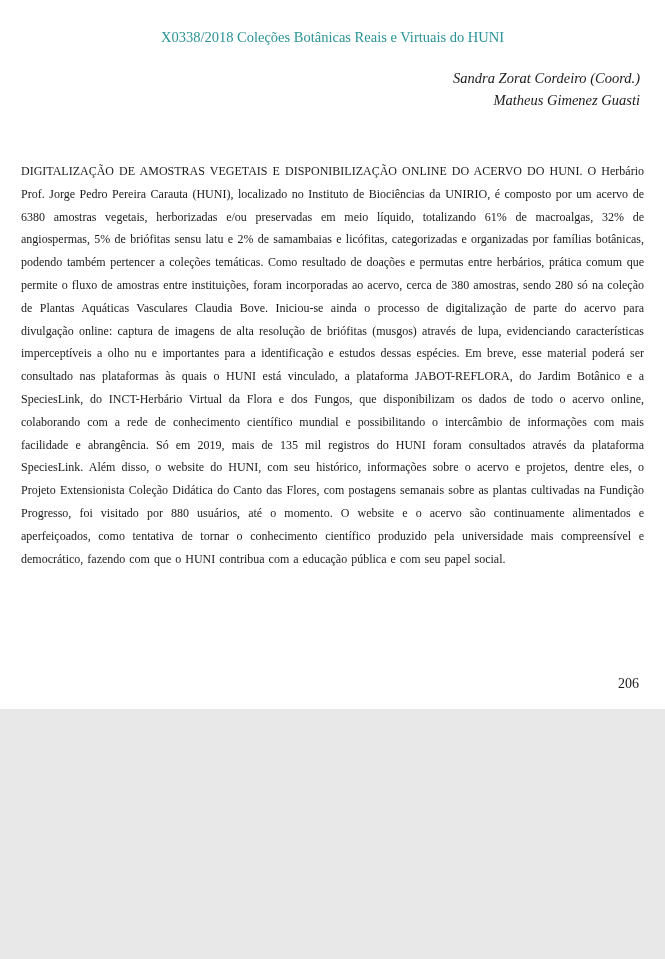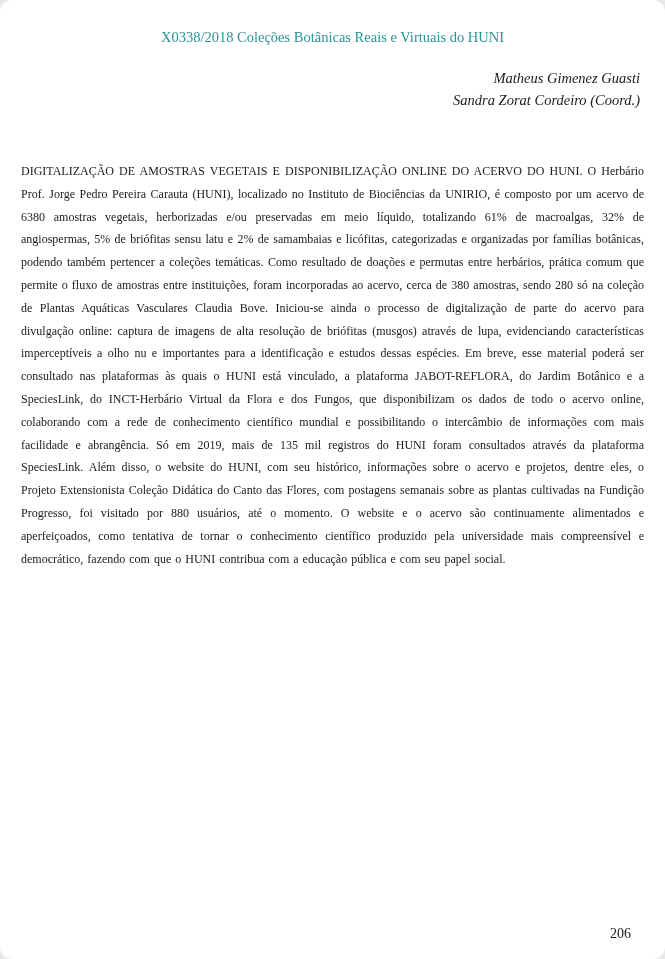--- a/index.html
+++ b/index.html
@@ -2,29 +2,28 @@
 <html><head>
 <meta charset="utf-8">
 <style>
   html, body {
     margin: 0;
     padding: 0;
     background: #e8e8e8;
   }
   .page {
     width: 665px;
-    height: 959px;
+    height: 709px;
     margin: 0 auto;
     background: #ffffff;
     position: relative;
     font-family: "Liberation Serif", "DejaVu Serif", serif;
     color: #1a1a1a;
     box-sizing: border-box;
     overflow: hidden;
-    border-radius: 12px;
   }
   .doc-title {
     padding-top: 29px;
     text-align: center;
     font-size: 14.5px;
     font-weight: normal;
     color: #2a9396;
     margin: 0;
   }
   .authors {
@@ -40,34 +39,34 @@
   }
   .abstract-body {
     margin: 49px 21px 0 21px;
     text-align: justify;
     font-size: 12px;
     line-height: 22.8px;
     word-spacing: 1px;
   }
   .page-number {
     position: absolute;
-    right: 34px;
+    right: 26px;
     bottom: 17px;
     font-size: 14px;
   }
 </style>
 </head>
 <body>
 
 <div class="page">
 
   <h1 class="doc-title">X0338/2018 Coleções Botânicas Reais e Virtuais do HUNI</h1>
 
   <div class="authors">
+    <span class="author-line">Sandra Zorat Cordeiro (Coord.)</span>
     <span class="author-line">Matheus Gimenez Guasti</span>
-    <span class="author-line">Sandra Zorat Cordeiro (Coord.)</span>
   </div>
 
   <p class="abstract-body">DIGITALIZAÇÃO DE AMOSTRAS VEGETAIS E DISPONIBILIZAÇÃO ONLINE DO ACERVO DO HUNI. O Herbário Prof. Jorge Pedro Pereira Carauta (HUNI), localizado no Instituto de Biociências da UNIRIO, é composto por um acervo de 6380 amostras vegetais, herborizadas e/ou preservadas em meio líquido, totalizando 61% de macroalgas, 32% de angiospermas, 5% de briófitas sensu latu e 2% de samambaias e licófitas, categorizadas e organizadas por famílias botânicas, podendo também pertencer a coleções temáticas. Como resultado de doações e permutas entre herbários, prática comum que permite o fluxo de amostras entre instituições, foram incorporadas ao acervo, cerca de 380 amostras, sendo 280 só na coleção de Plantas Aquáticas Vasculares Claudia Bove. Iniciou-se ainda o processo de digitalização de parte do acervo para divulgação online: captura de imagens de alta resolução de briófitas (musgos) através de lupa, evidenciando características imperceptíveis a olho nu e importantes para a identificação e estudos dessas espécies. Em breve, esse material poderá ser consultado nas plataformas às quais o HUNI está vinculado, a plataforma JABOT-REFLORA, do Jardim Botânico e a SpeciesLink, do INCT-Herbário Virtual da Flora e dos Fungos, que disponibilizam os dados de todo o acervo online, colaborando com a rede de conhecimento científico mundial e possibilitando o intercâmbio de informações com mais facilidade e abrangência. Só em 2019, mais de 135 mil registros do HUNI foram consultados através da plataforma SpeciesLink. Além disso, o website do HUNI, com seu histórico, informações sobre o acervo e projetos, dentre eles, o Projeto Extensionista Coleção Didática do Canto das Flores, com postagens semanais sobre as plantas cultivadas na Fundição Progresso, foi visitado por 880 usuários, até o momento. O website e o acervo são continuamente alimentados e aperfeiçoados, como tentativa de tornar o conhecimento científico produzido pela universidade mais compreensível e democrático, fazendo com que o HUNI contribua com a educação pública e com seu papel social.</p>
 
   <div class="page-number">206</div>
 
 </div>
 
 </body></html>

